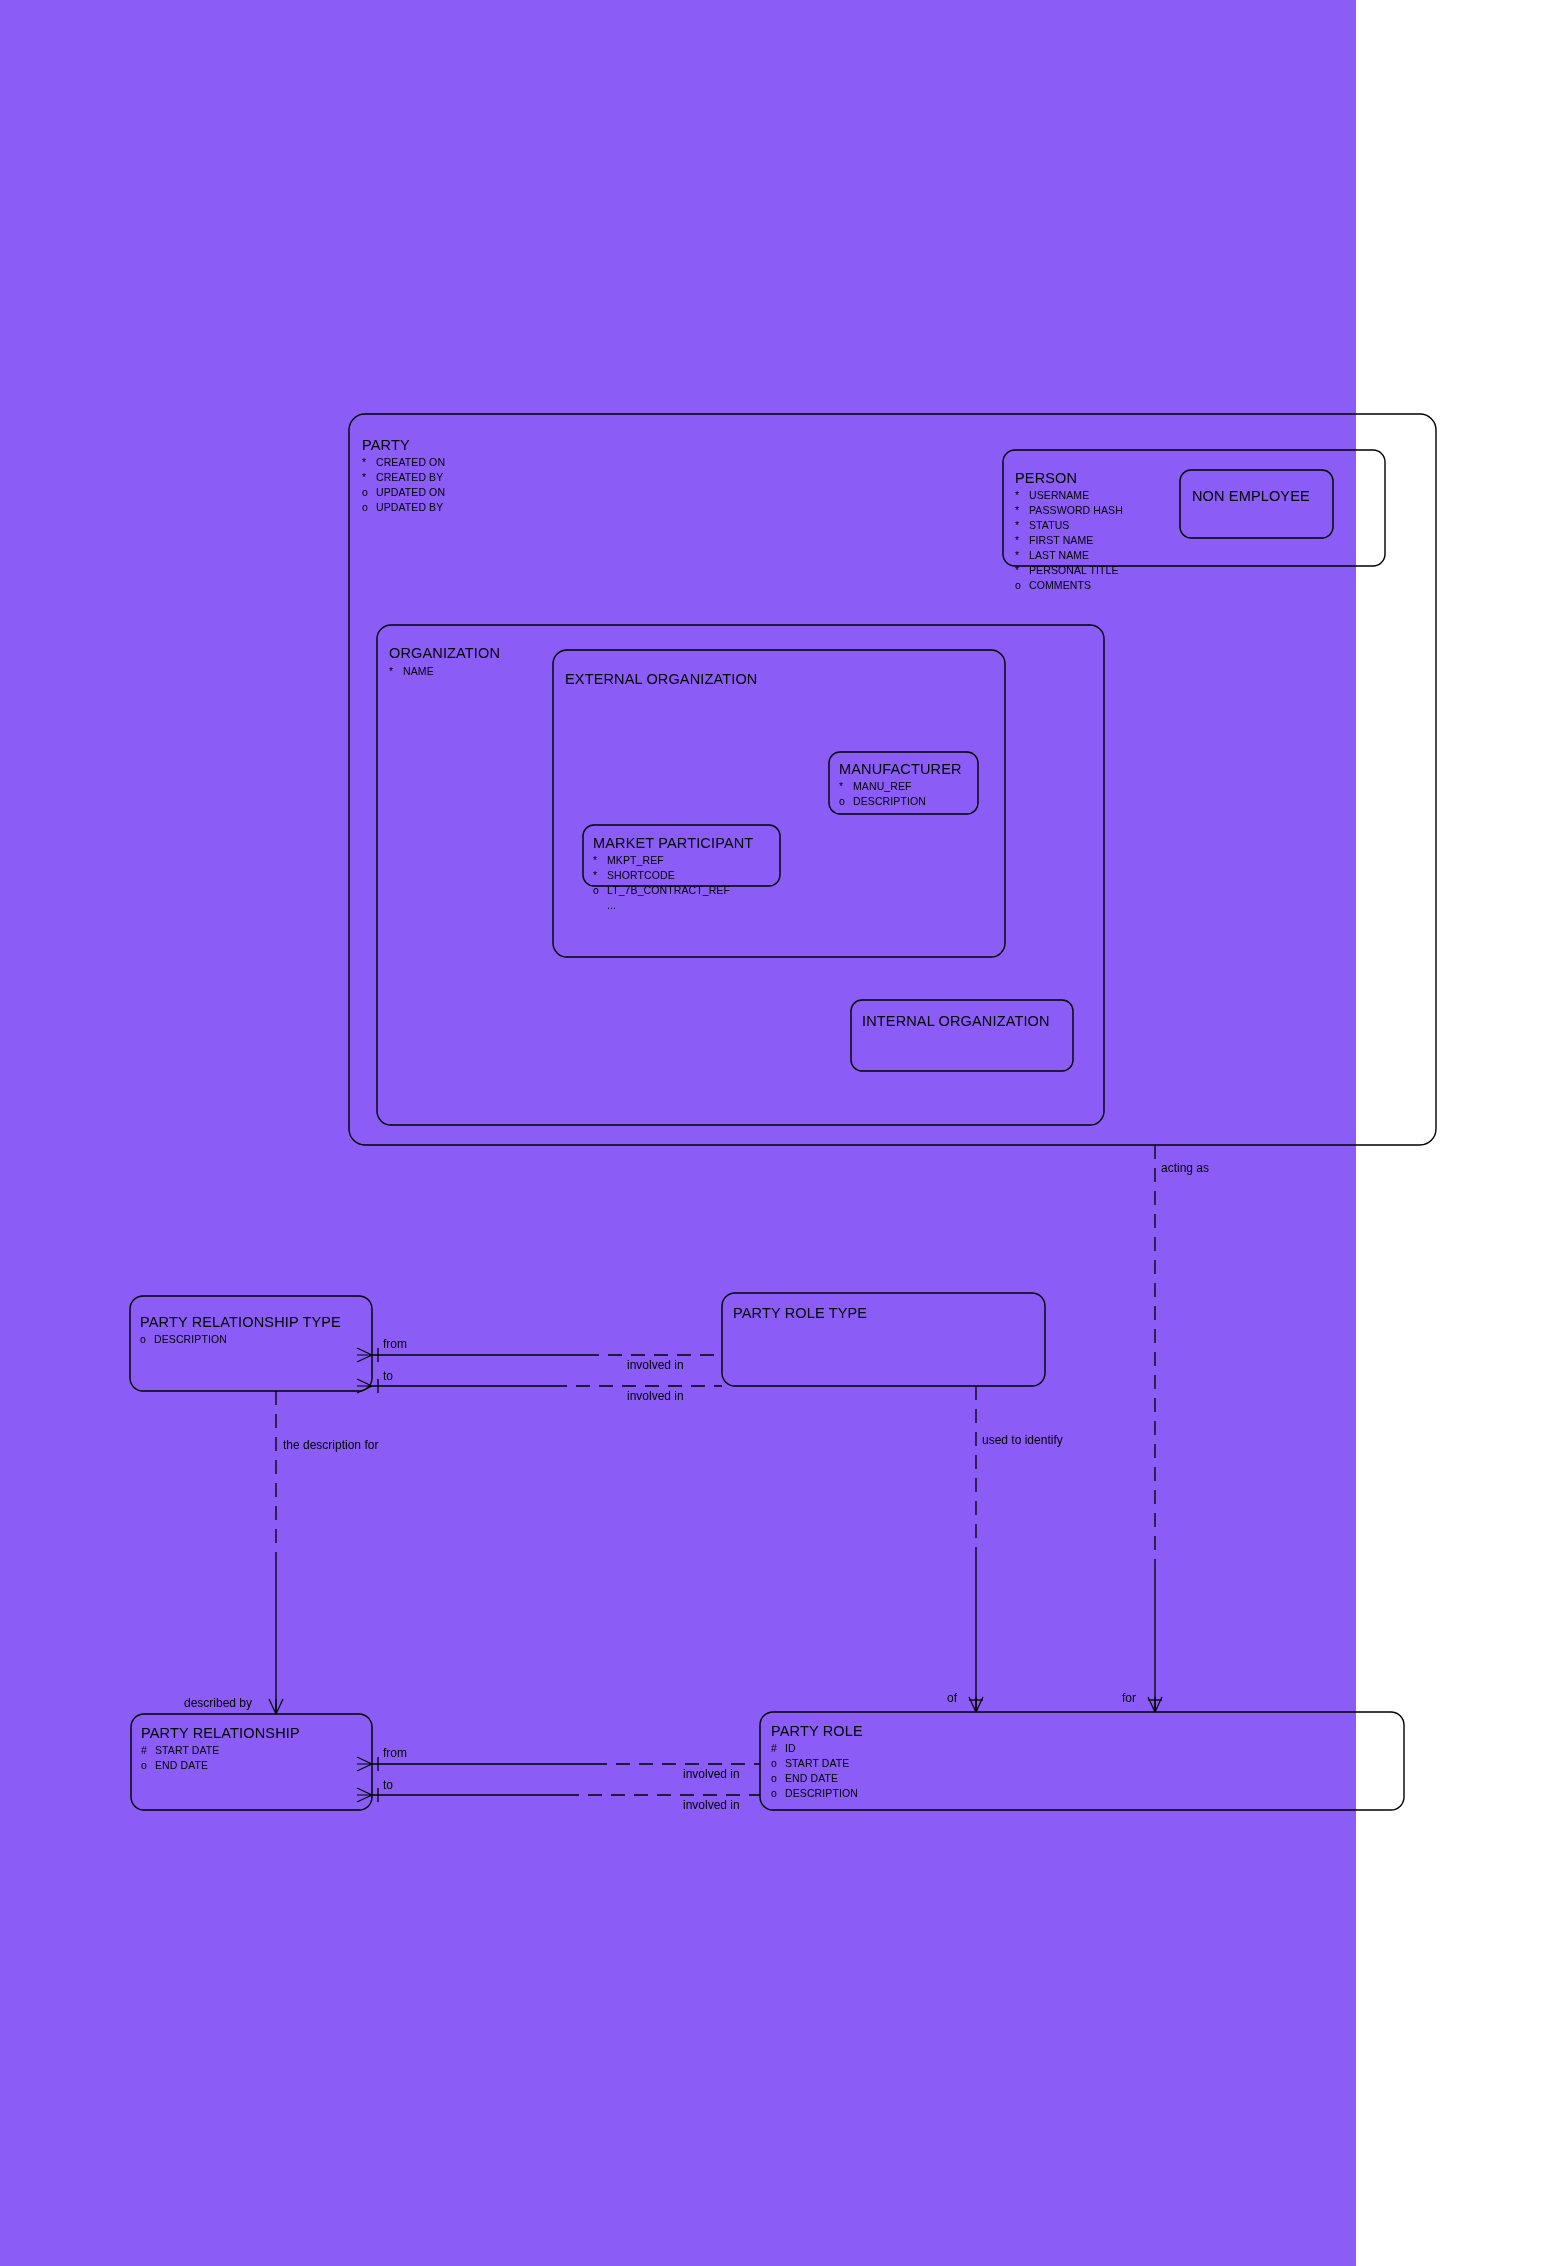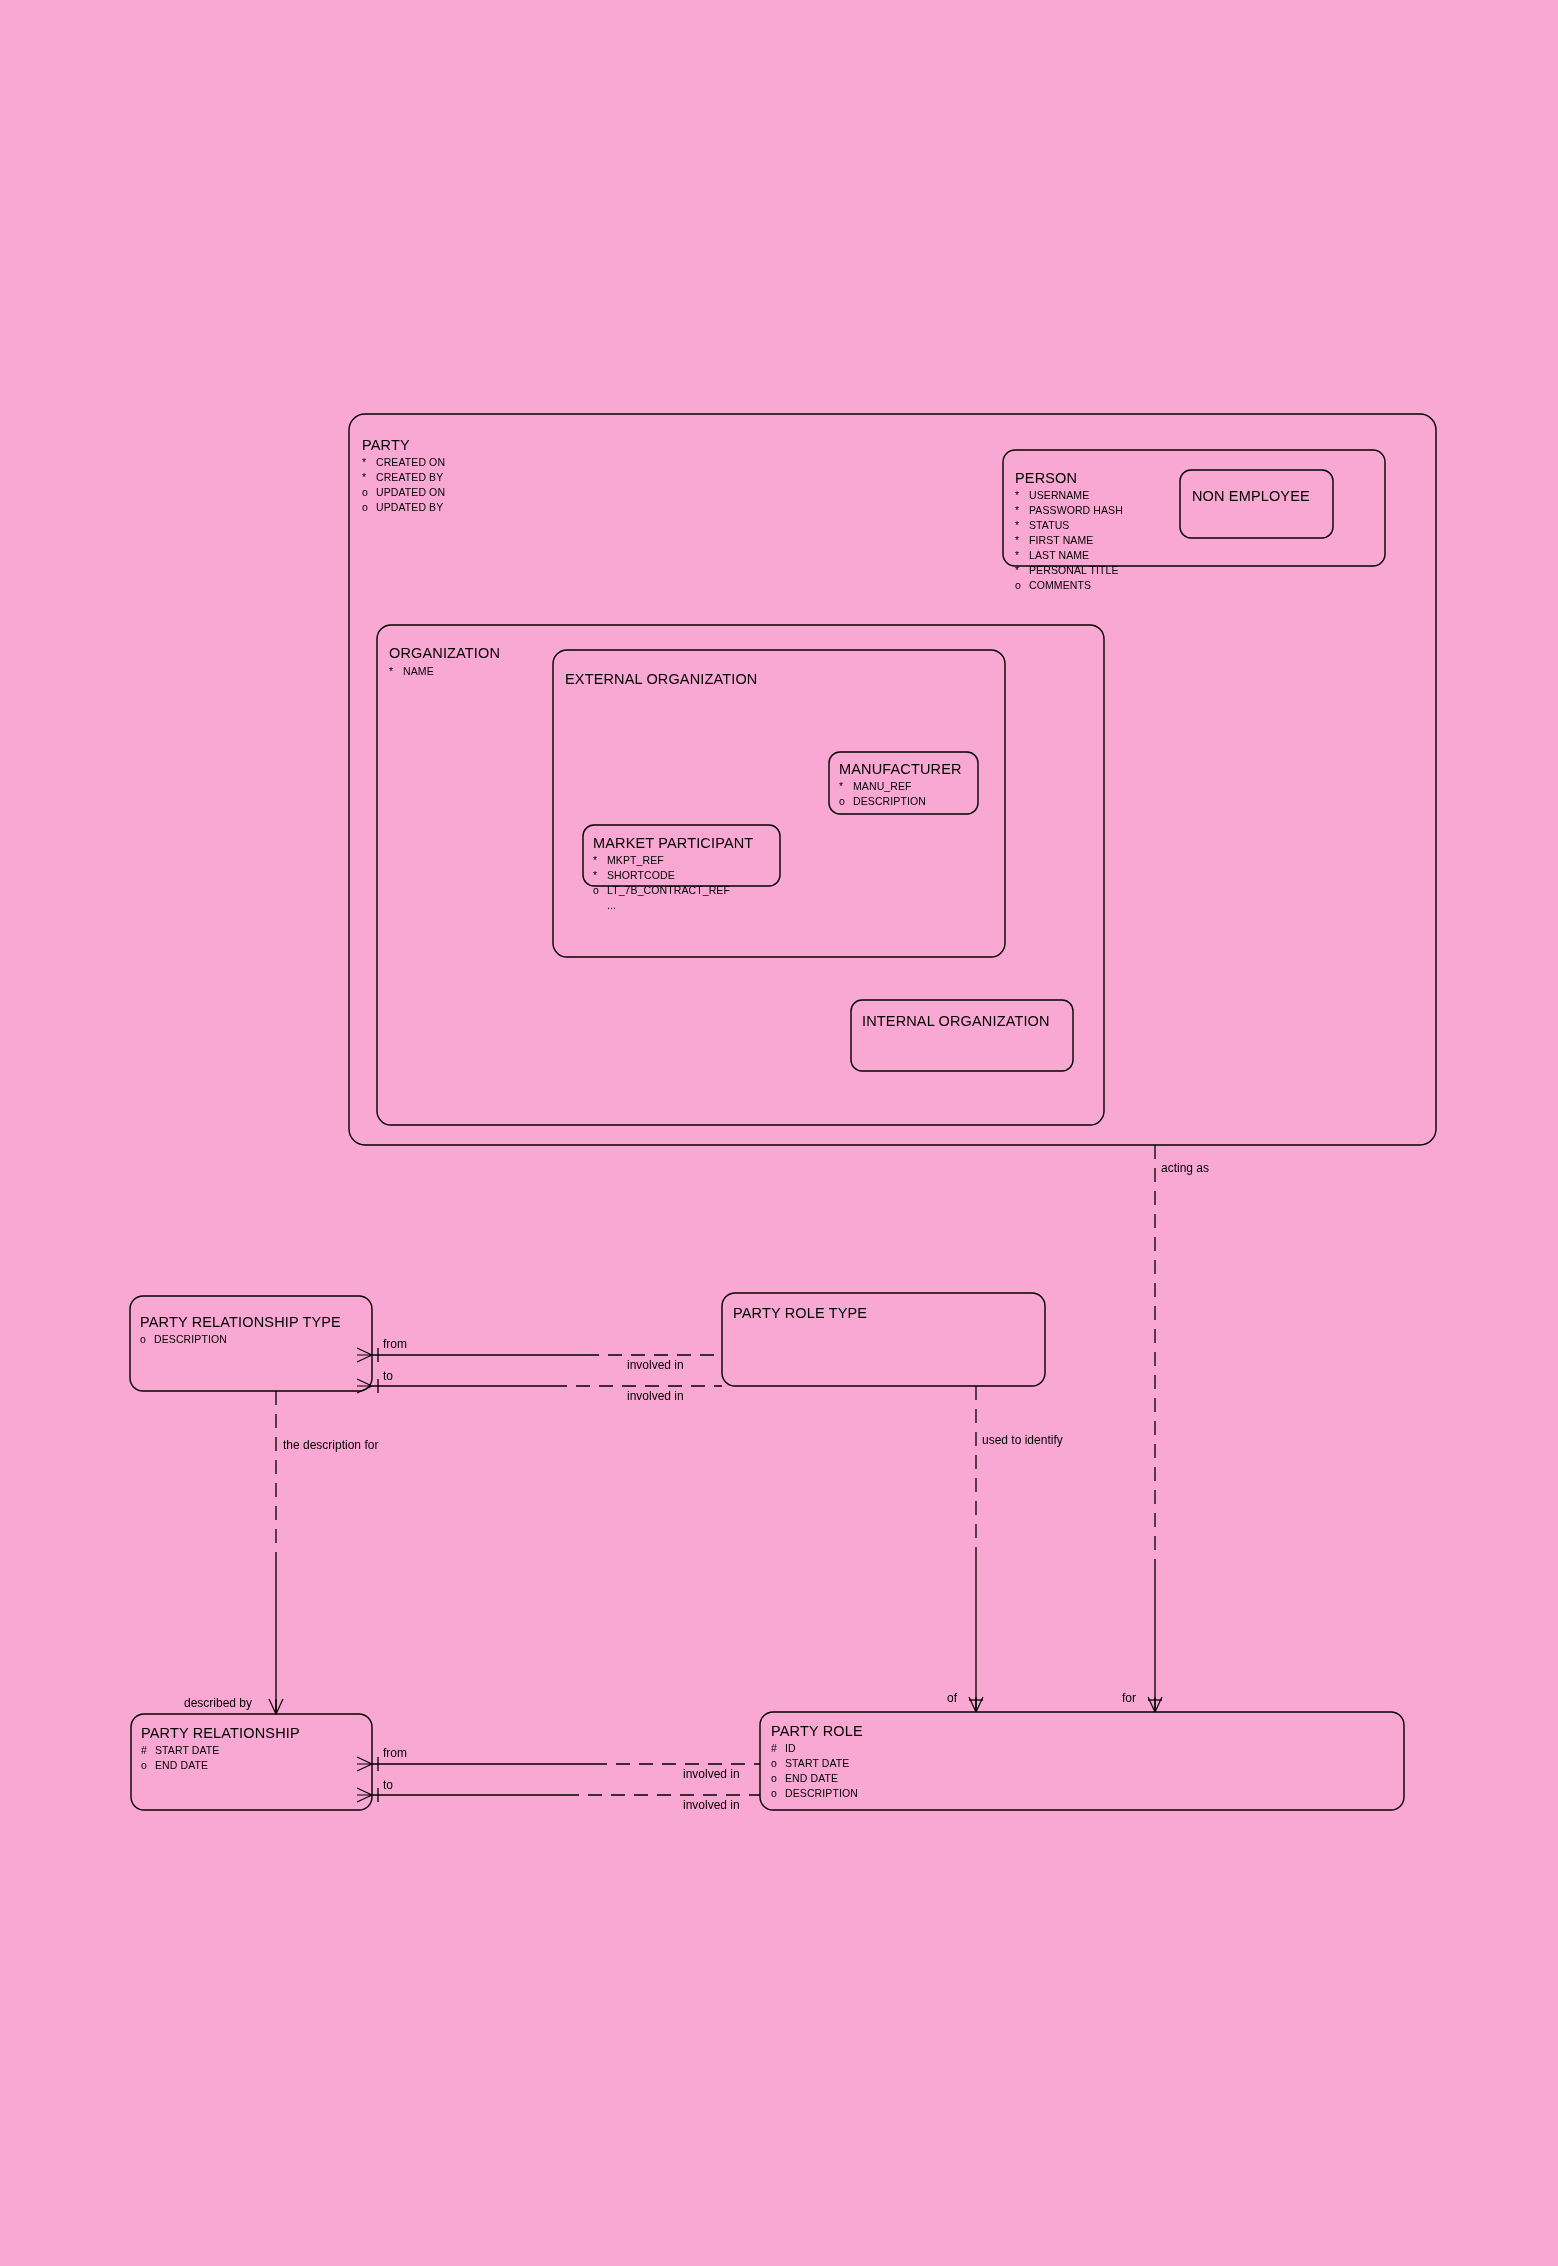--- a/index.html
+++ b/index.html
@@ -2,23 +2,23 @@
 <html><head>
 <meta charset="utf-8">
 <style>
   html, body {
     margin: 0;
     padding: 0;
     background: #ffffff;
   }
   #canvas {
     position: relative;
-    width: 1558px;
+    width: 1356px;
     height: 2266px;
-    background: #f9a8d4;
+    background: #8b5cf6;
     font-family: "Liberation Sans", sans-serif;
   }
   svg.er {
     position: absolute;
     left: 0;
     top: 0;
     width: 1558px;
     height: 2266px;
   }
   .ent-rect {

